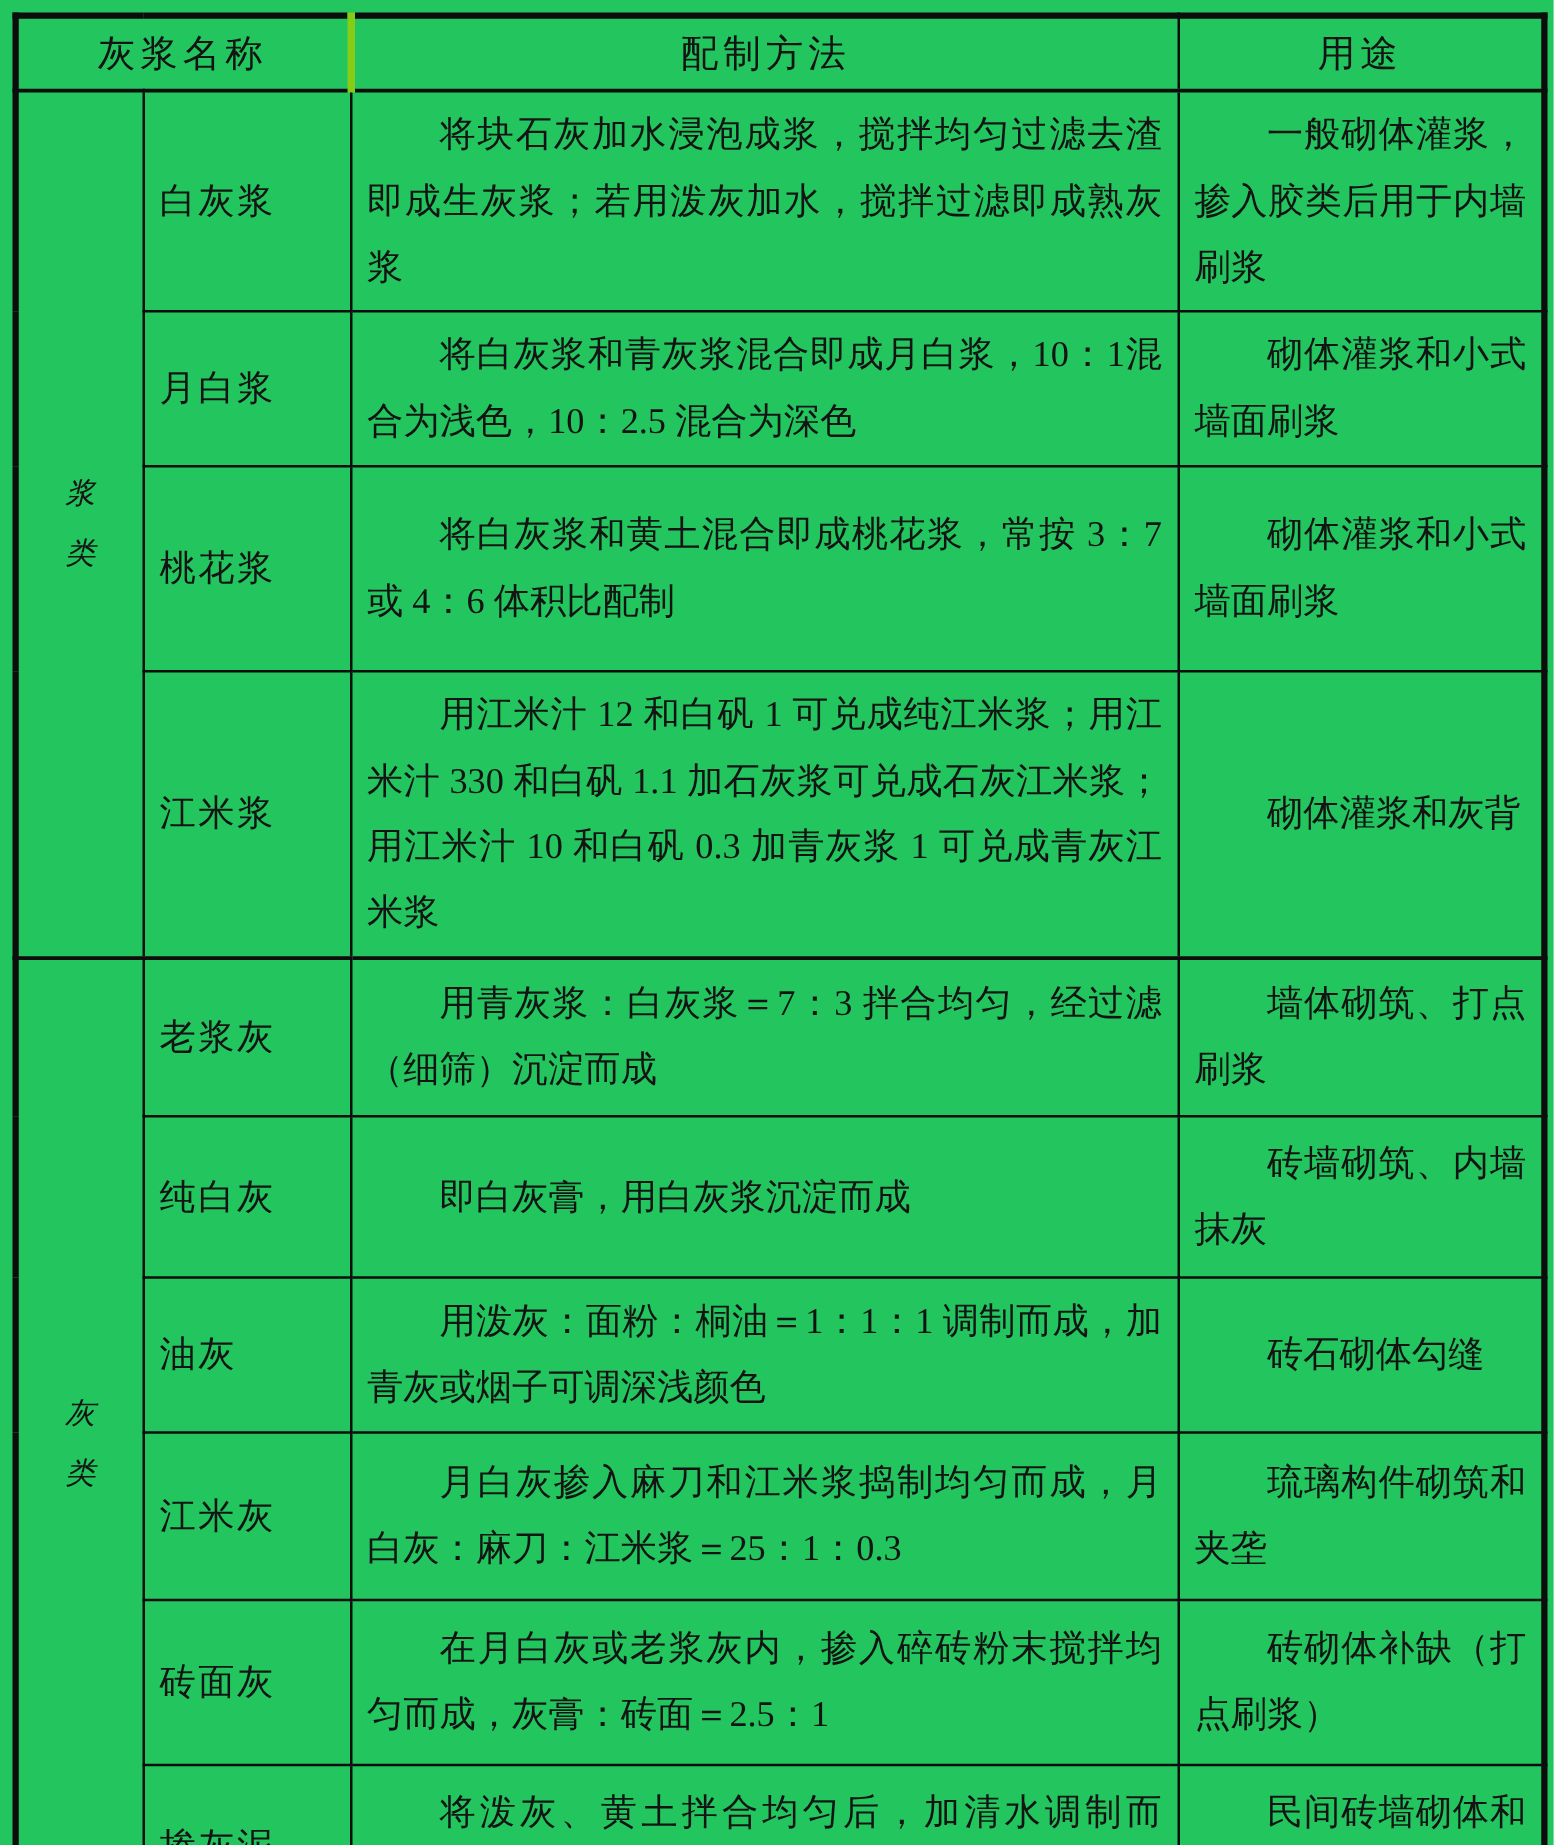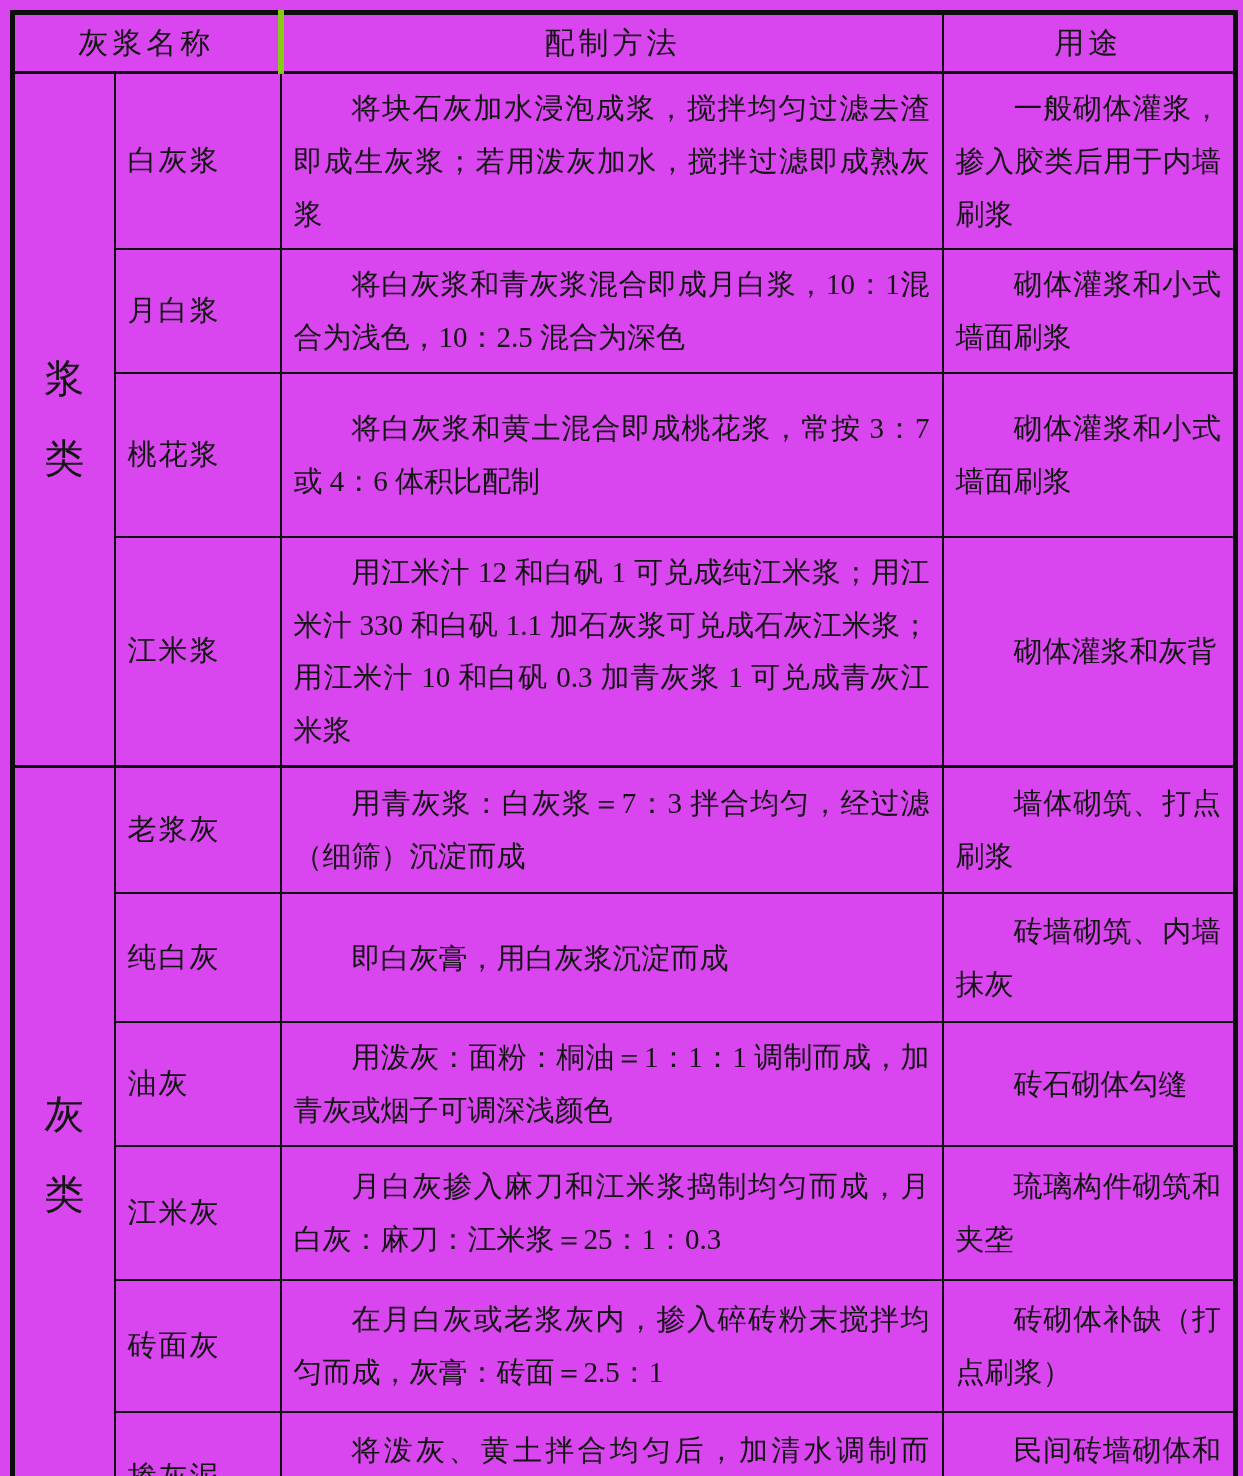--- a/index.html
+++ b/index.html
@@ -1,21 +1,21 @@
 <!DOCTYPE html>
 <html><head>
 <meta charset="utf-8">
 <style>
   * { box-sizing: border-box; }
   html, body { margin: 0; padding: 0; background: #ffffff; }
   .page {
     position: relative;
     width: 1243px;
     height: 1476px;
-    background: #d946ef;
+    background: #22c55e;
     font-family: "Liberation Serif", "DejaVu Serif", serif;
     color: #141414;
   }
   table.mortar {
     position: absolute;
     left: 10px;
     top: 10px;
     width: 1223px;
     border-collapse: collapse;
     table-layout: fixed;
@@ -38,22 +38,23 @@
   }
   
   tr.group-start td { border-top: 3px solid #0d0d0d; }
   
   td.cell-category { text-align: center; padding: 4px; }
   .cat-label {
     display: inline-block;
     width: 1.05em;
     word-break: break-all;
     line-height: 2.0;
-    font-size: 40px;
+    font-size: 24px;
     text-align: center;
+    font-style: italic;
   }
   td.cell-name { letter-spacing: 2px; }
   td.cell-method { border-left: 3px solid #0d0d0d; padding: 8px 14px; }
   td.cell-method p, td.cell-use p {
     margin: 0;
     text-indent: 2em;
     text-align: justify;
     line-height: 1.82;
   }
   td.cell-use { padding: 8px 13px; }

